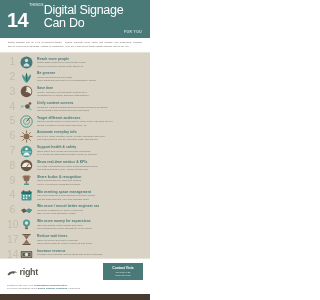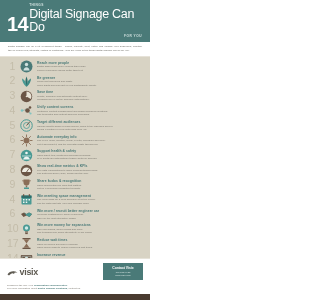--- a/index.html
+++ b/index.html
@@ -8,21 +8,21 @@
     background:#ffffff;
     font-family:"Liberation Sans", sans-serif;
     -webkit-font-smoothing:antialiased;
   }
   .poster{width:150px;height:300px;position:relative;background:#fff;display:flex;flex-direction:column;}
 
   
   .header{background:#4a7a78;color:#fff;padding:4px 7px 4px 7px;position:relative;flex:0 0 auto;}
   .title-row{display:flex;align-items:flex-end;line-height:1;}
   .big-num{font-size:20px;font-weight:bold;letter-spacing:-0.5px;color:#ffffff;line-height:0.92;}
-  .things-wrap{display:flex;flex-direction:column;justify-content:flex-start;margin:0 2px 0 1px;}
+  .things-wrap{display:flex;flex-direction:row;justify-content:flex-start;margin:0 2px 0 1px;}
   .things{font-size:3.2px;letter-spacing:0.4px;font-weight:bold;color:#cfe0de;line-height:1;padding-bottom:1px;}
   .maintitle{font-size:12.5px;font-weight:normal;letter-spacing:-0.3px;color:#ffffff;line-height:1;}
   .foryou{font-size:3.2px;letter-spacing:0.5px;font-weight:bold;color:#cfe0de;text-align:right;margin-top:1px;padding-right:1px;}
 
   
   .intro{background:#ffffff;padding:3px 8px 3px 8px;flex:0 0 auto;border-bottom:1px solid #e6e2d8;}
   .intro p{margin:0;font-size:2.5px;line-height:1.55;color:#6b6a64;text-align:justify;}
 
   
   .list{background:#d8d3c4;flex:1 1 auto;padding:2px 0 2px 0;overflow:hidden;}
@@ -330,21 +330,21 @@
 
   <div class="footer">
     <div class="foot-left">
       <div class="logo">
         <span>
           <svg width="11" height="7" viewBox="0 0 22 14">
               <path d="M1 9c4-7 13-8 20-4-6-1-13 1-17 6z" fill="#5f5b52"></path>
               <circle cx="13" cy="5.5" r="2.2" fill="#5f5b52"></circle>
             </svg>
         </span>
-        <span class="logo-word">visix</span>
+        <span class="logo-word">right</span>
       </div>
       <div class="foot-txt">
         <span>Transform the way your</span>
         <b>organization communicates.</b>
       </div>
       <div class="foot-txt">
         <span>For more information about</span>
         <b>digital signage solutions,</b>
         <span>contact us.</span>
       </div>

